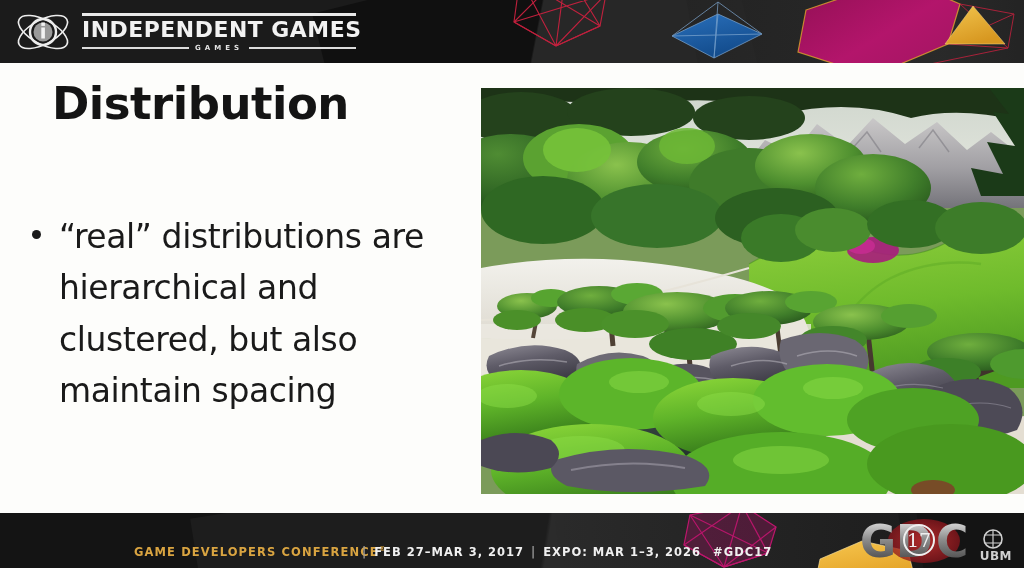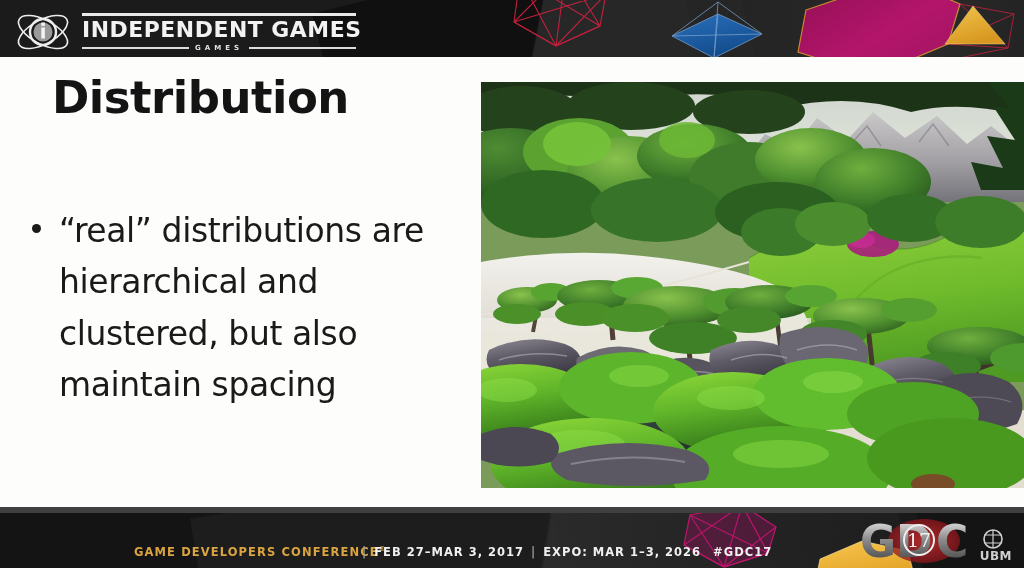--- a/index.html
+++ b/index.html
@@ -8,21 +8,21 @@
     background: #000;
   }
   body {
     font-family: "Liberation Sans", sans-serif;
   }
   .stage {
     position: relative;
     width: 1024px;
     height: 568px;
     overflow: hidden;
-    background: #404040;
+    background: #0f766e;
   }
 
   
   .header-bar {
     position: absolute;
     left: 0; top: 0;
     width: 1024px;
     height: 63px;
     background: #1b1b1b;
     overflow: hidden;
@@ -100,21 +100,21 @@
     font-weight: 700;
     letter-spacing: 4px;
     color: #e4e4e4;
     padding: 0 6px;
     white-space: nowrap;
   }
 
   
   .slide-body {
     position: absolute;
-    left: 0; top: 57px;
+    left: 0; top: 63px;
     width: 1024px;
     height: 450px;
     background: #fdfdfb;
   }
   .slide-title {
     position: absolute;
     left: 52px; top: 14px;
     font-family: "DejaVu Sans", sans-serif;
     font-weight: 700;
     font-size: 45px;

